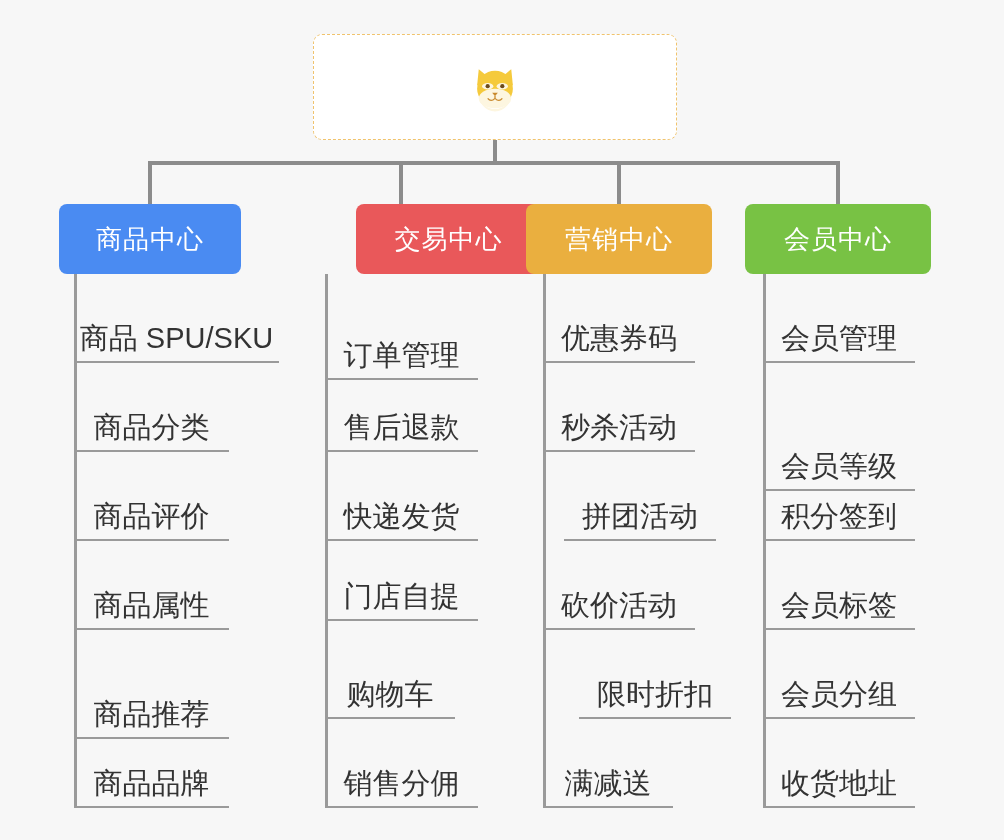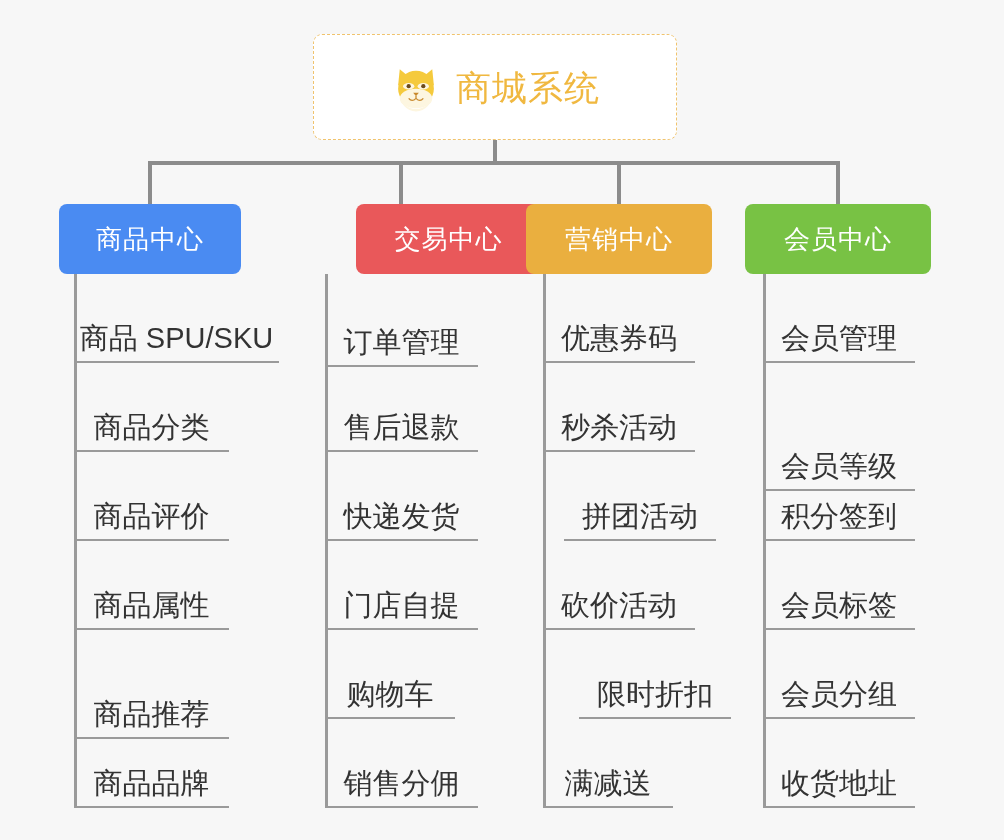--- a/index.html
+++ b/index.html
@@ -123,21 +123,20 @@
         <ellipse cx="23" cy="31" rx="2.6" ry="2.6" fill="#6b4a1a"></ellipse>
         <ellipse cx="41" cy="31" rx="2.6" ry="2.6" fill="#6b4a1a"></ellipse>
 
         <path d="M28.5 39 L35.5 39 L32 43.5 Z" fill="#c98a2e"></path>
 
         <path d="M32 43 L32 46" stroke="#c98a2e" stroke-width="1.6" fill="none"></path>
         <path d="M32 46 q-5 5 -9 0" stroke="#c98a2e" stroke-width="1.6" fill="none"></path>
         <path d="M32 46 q5 5 9 0" stroke="#c98a2e" stroke-width="1.6" fill="none"></path>
       </svg>
     </span>
-    <span class="root-title">商城系统</span>
   </div>
 
   <div id="connectors">
       <div class="line v-line" style="left: 493px; top: 140px; height: 25px;"></div>
       <div class="line h-line" style="left: 148px; top: 161px; width: 692px;"></div>
       <div class="line v-line" style="left: 148px; top: 161px; height: 43px;"></div>
       <div class="line v-line" style="left: 398.5px; top: 161px; height: 43px;"></div>
       <div class="line v-line" style="left: 617px; top: 161px; height: 43px;"></div>
       <div class="line v-line" style="left: 836px; top: 161px; height: 43px;"></div>
     </div>
@@ -165,30 +164,30 @@
         </div>
         <div class="child-item" style="top: 445px; width: 155px;">
           <span class="child-label">商品品牌</span>
         </div>
       </div>
       <div class="cat-box" style="left: 308px; width: 185px; background: rgb(233, 88, 90); margin-left: 48px;">
         <span>交易中心</span>
       </div>
       <div class="child-col" style="left: 325px; height: 534px;">
         <div class="col-spine" style="height: 534px;"></div>
-        <div class="child-item" style="top: 4px; width: 153px; text-align: right;">
+        <div class="child-item" style="top: 17px; width: 153px; text-align: right;">
           <span class="child-label">订单管理</span>
         </div>
         <div class="child-item" style="top: 89px; width: 153px;">
           <span class="child-label">售后退款</span>
         </div>
         <div class="child-item" style="top: 178px; width: 153px;">
           <span class="child-label">快递发货</span>
         </div>
-        <div class="child-item" style="top: 267px; width: 153px;">
+        <div class="child-item" style="top: 258px; width: 153px;">
           <span class="child-label">门店自提</span>
         </div>
         <div class="child-item" style="top: 356px; width: 130px;">
           <span class="child-label">购物车</span>
         </div>
         <div class="child-item" style="top: 445px; width: 153px;">
           <span class="child-label">销售分佣</span>
         </div>
       </div>
       <div class="cat-box" style="left: 526px; width: 186px; background: rgb(234, 175, 63);">

